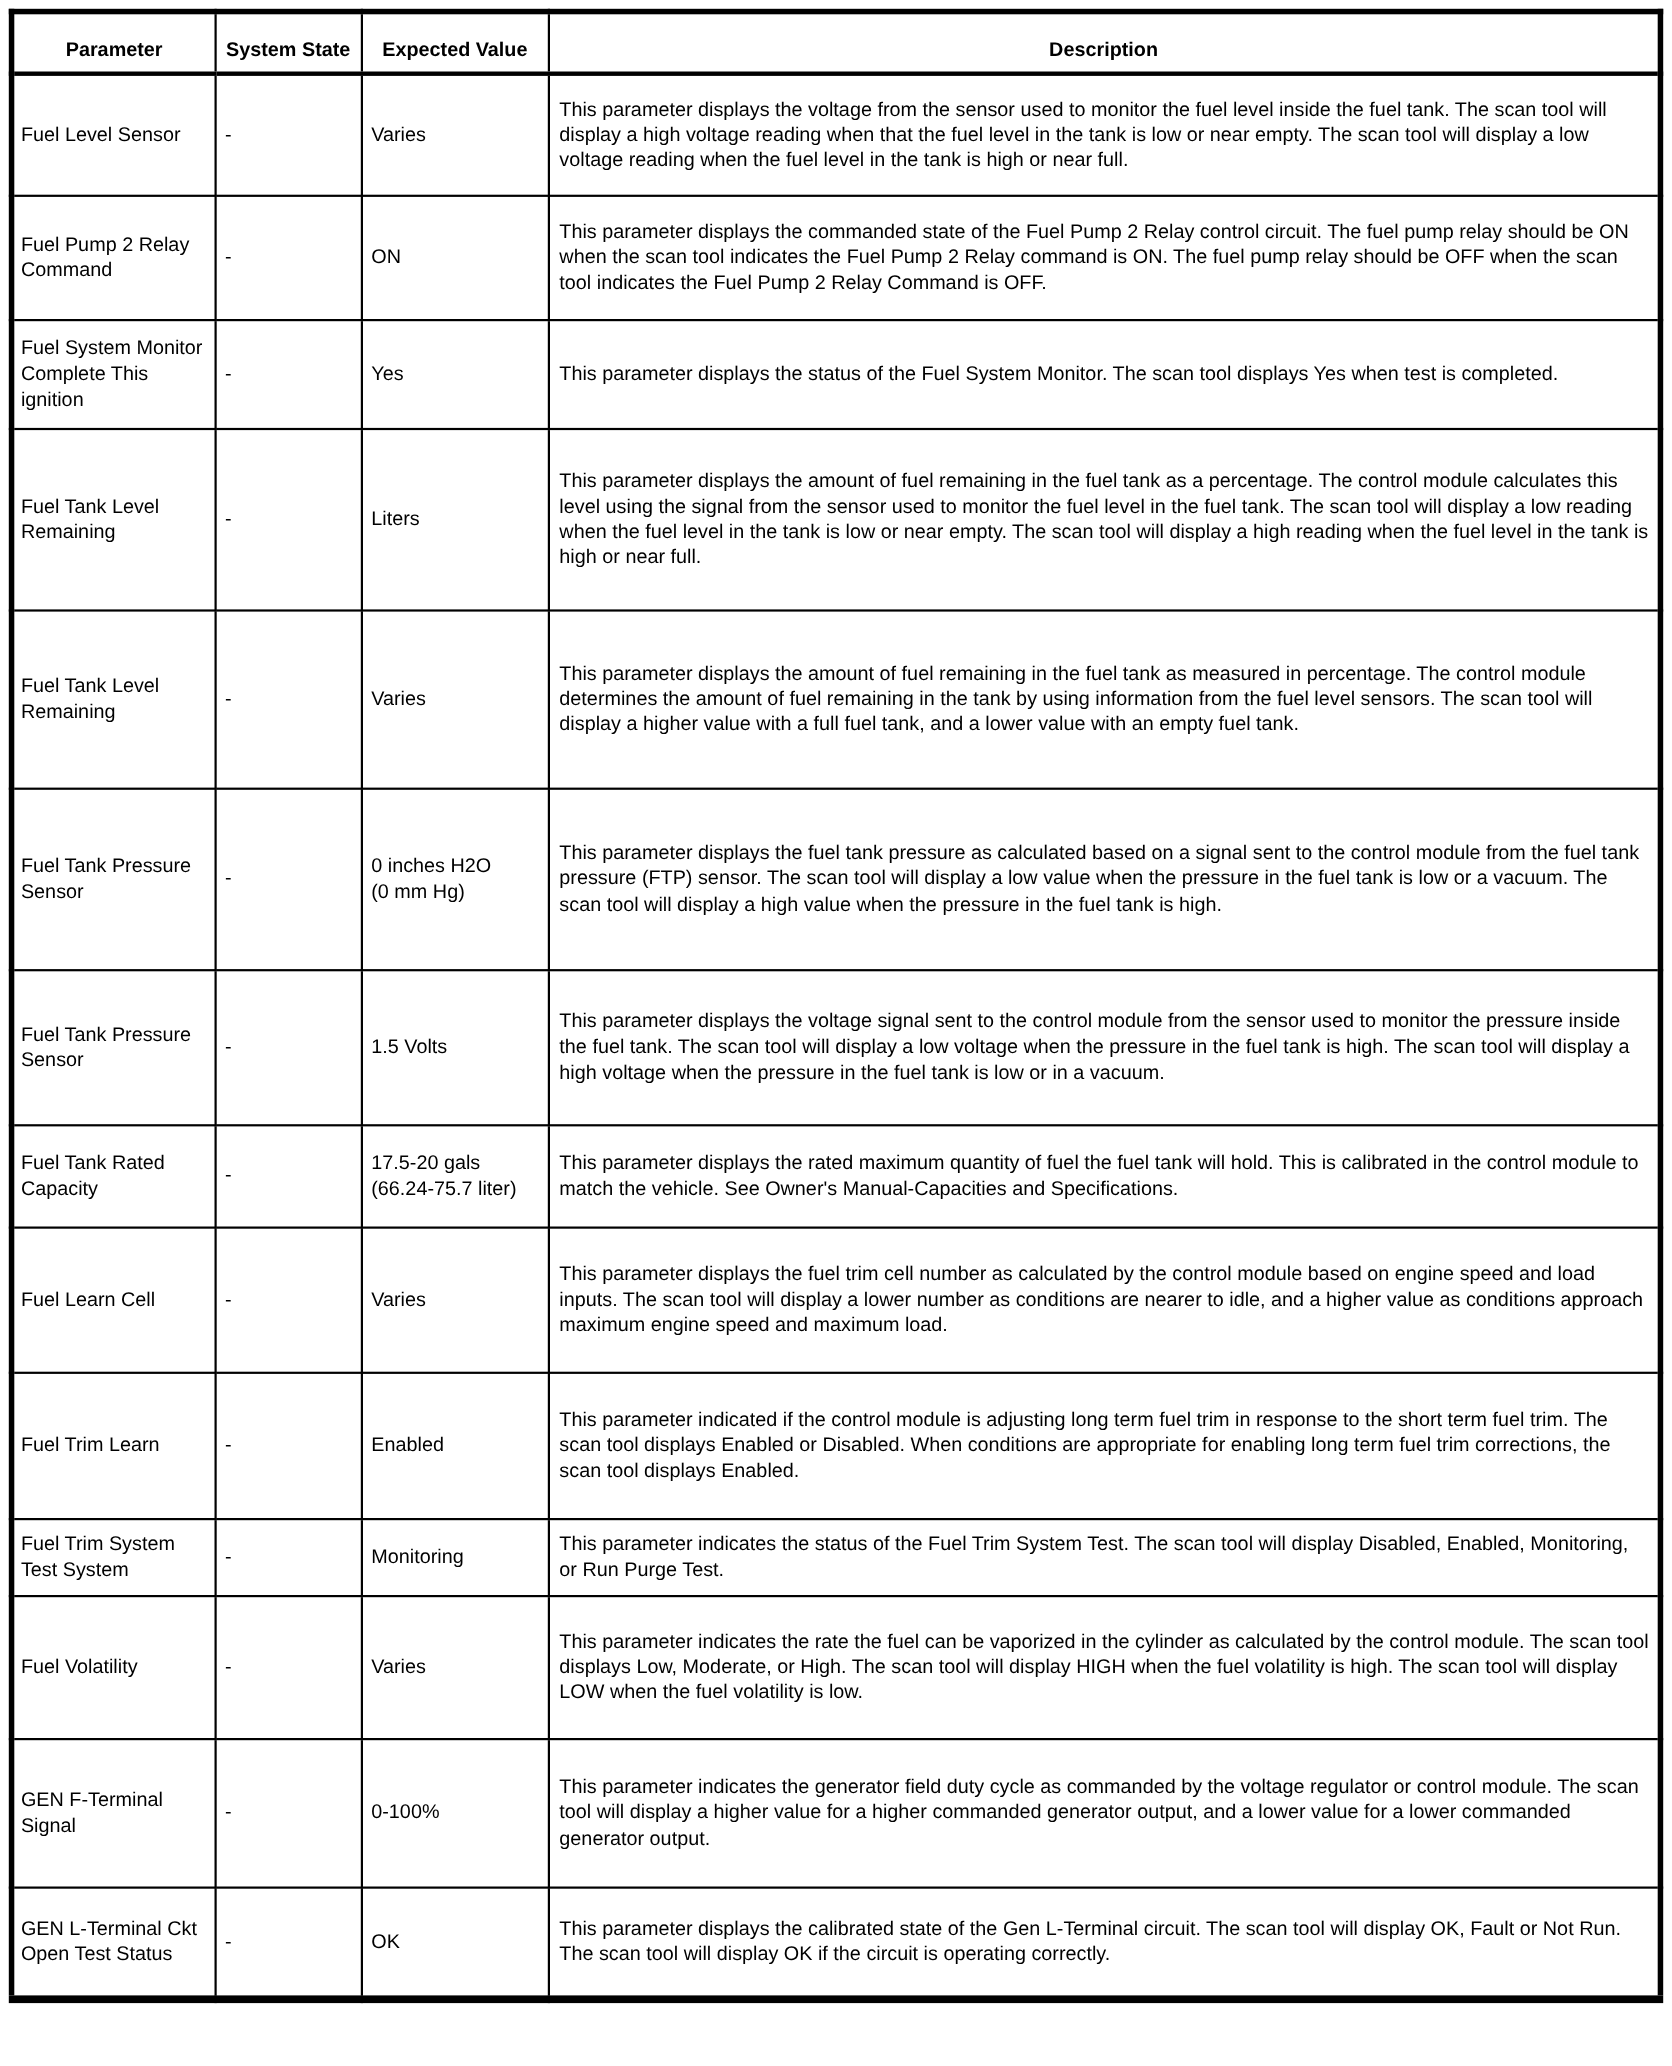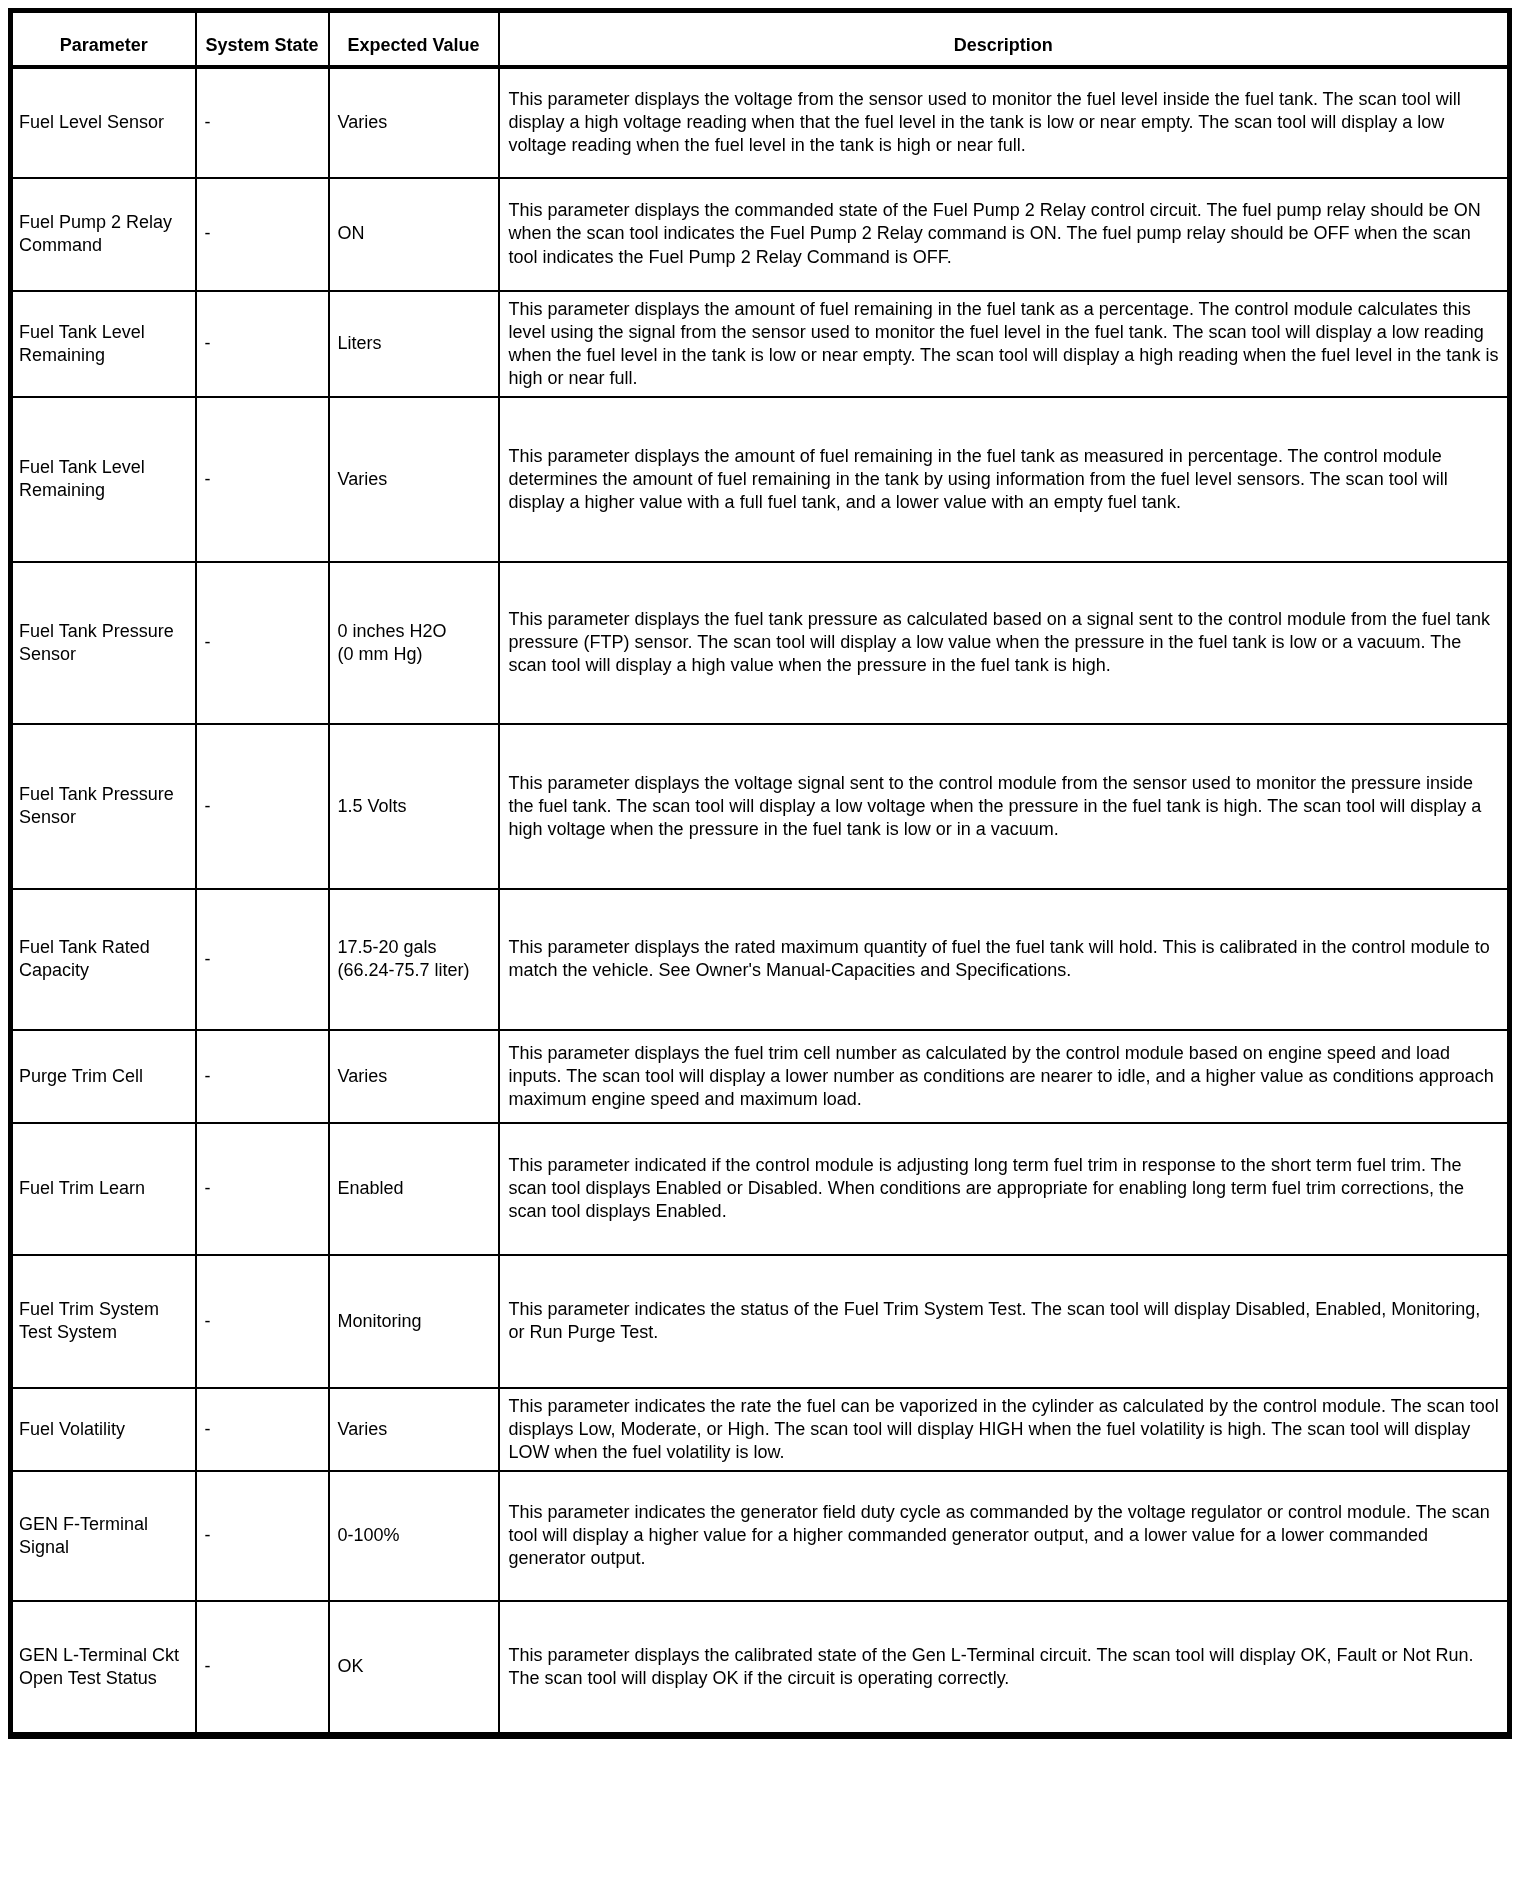--- a/index.html
+++ b/index.html
@@ -104,20 +104,26 @@
           <td class="col-expected">Varies</td>
           <td class="col-description">This parameter displays the voltage from the sensor used to monitor the fuel level inside the fuel tank. The scan tool will display a high voltage reading when that the fuel level in the tank is low or near empty. The scan tool will display a low voltage reading when the fuel level in the tank is high or near full.</td>
         </tr>
         <tr>
           <td class="col-parameter">Fuel Pump 2 Relay Command</td>
           <td class="col-state">-</td>
           <td class="col-expected">ON</td>
           <td class="col-description">This parameter displays the commanded state of the Fuel Pump 2 Relay control circuit. The fuel pump relay should be ON when the scan tool indicates the Fuel Pump 2 Relay command is ON. The fuel pump relay should be OFF when the scan tool indicates the Fuel Pump 2 Relay Command is OFF.</td>
         </tr>
         <tr>
+          <td class="col-parameter">Fuel System Monitor Complete This ignition</td>
+          <td class="col-state">-</td>
+          <td class="col-expected">Yes</td>
+          <td class="col-description">This parameter displays the status of the Fuel System Monitor. The scan tool displays Yes when test is completed.</td>
+        </tr>
+        <tr>
           <td class="col-parameter">Fuel Tank Level Remaining</td>
           <td class="col-state">-</td>
           <td class="col-expected">Liters</td>
           <td class="col-description">This parameter displays the amount of fuel remaining in the fuel tank as a percentage. The control module calculates this level using the signal from the sensor used to monitor the fuel level in the fuel tank. The scan tool will display a low reading when the fuel level in the tank is low or near empty. The scan tool will display a high reading when the fuel level in the tank is high or near full.</td>
         </tr>
         <tr>
           <td class="col-parameter">Fuel Tank Level Remaining</td>
           <td class="col-state">-</td>
           <td class="col-expected">Varies</td>
           <td class="col-description">This parameter displays the amount of fuel remaining in the fuel tank as measured in percentage. The control module determines the amount of fuel remaining in the tank by using information from the fuel level sensors. The scan tool will display a higher value with a full fuel tank, and a lower value with an empty fuel tank.</td>
@@ -136,21 +142,21 @@
           <td class="col-description">This parameter displays the voltage signal sent to the control module from the sensor used to monitor the pressure inside the fuel tank. The scan tool will display a low voltage when the pressure in the fuel tank is high. The scan tool will display a high voltage when the pressure in the fuel tank is low or in a vacuum.</td>
         </tr>
         <tr>
           <td class="col-parameter">Fuel Tank Rated Capacity</td>
           <td class="col-state">-</td>
           <td class="col-expected">17.5-20 gals
 (66.24-75.7 liter)</td>
           <td class="col-description">This parameter displays the rated maximum quantity of fuel the fuel tank will hold. This is calibrated in the control module to match the vehicle. See Owner's Manual-Capacities and Specifications.</td>
         </tr>
         <tr>
-          <td class="col-parameter">Purge Trim Cell</td>
+          <td class="col-parameter">Fuel Learn Cell</td>
           <td class="col-state">-</td>
           <td class="col-expected">Varies</td>
           <td class="col-description">This parameter displays the fuel trim cell number as calculated by the control module based on engine speed and load inputs. The scan tool will display a lower number as conditions are nearer to idle, and a higher value as conditions approach maximum engine speed and maximum load.</td>
         </tr>
         <tr>
           <td class="col-parameter">Fuel Trim Learn</td>
           <td class="col-state">-</td>
           <td class="col-expected">Enabled</td>
           <td class="col-description">This parameter indicated if the control module is adjusting long term fuel trim in response to the short term fuel trim. The scan tool displays Enabled or Disabled. When conditions are appropriate for enabling long term fuel trim corrections, the scan tool displays Enabled.</td>
         </tr>

